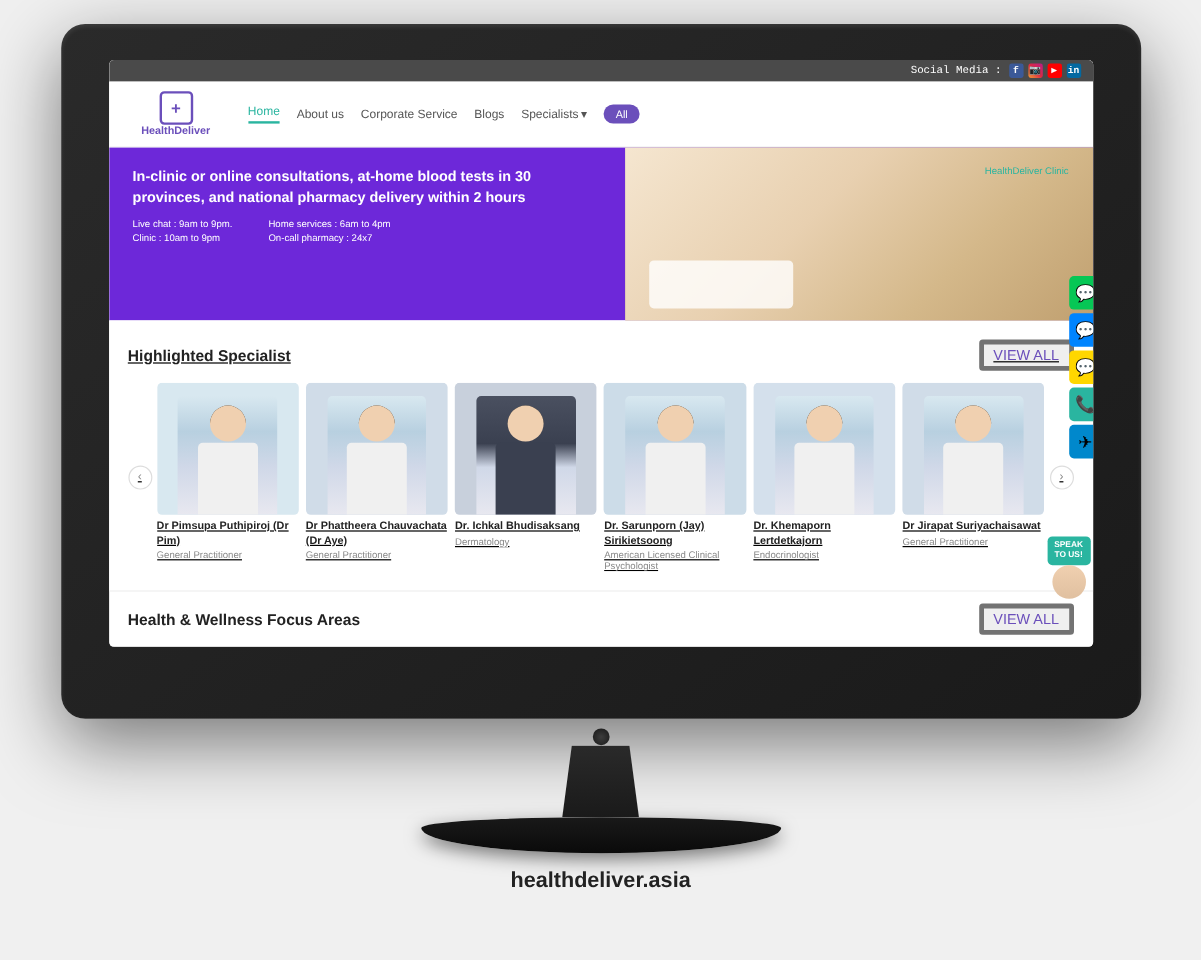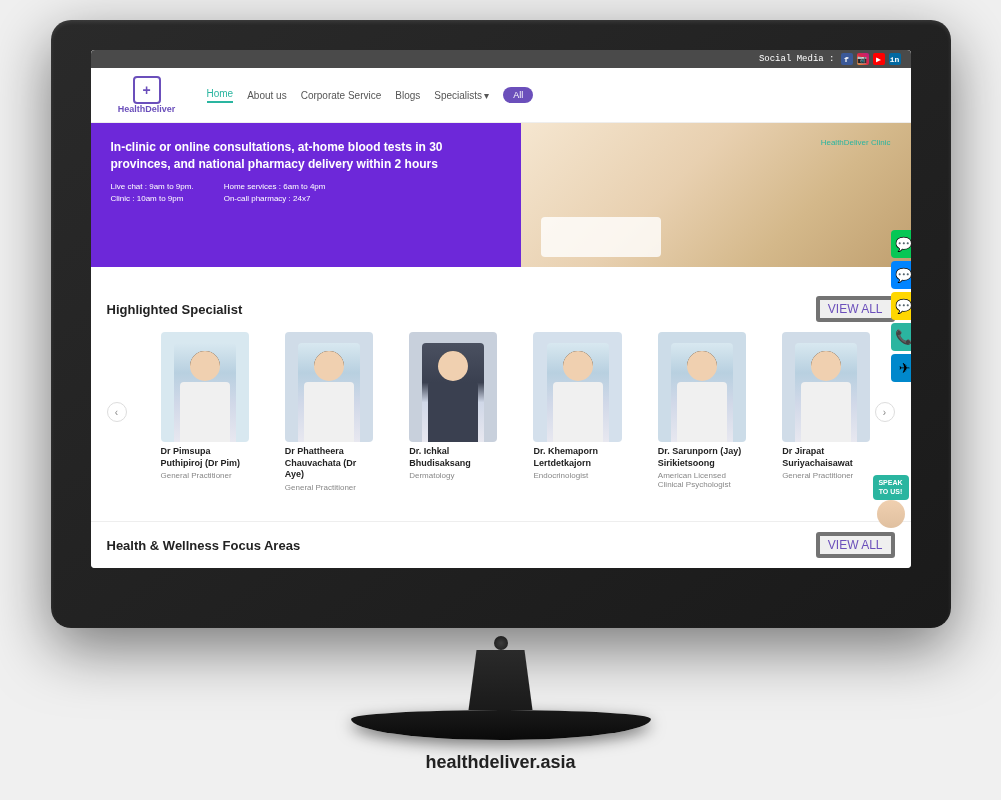--- a/index.html
+++ b/index.html
@@ -294,22 +294,23 @@
       position: absolute;
       top: 15px;
       right: 20px;
       font-size: 8px;
       color: #2ab5a0;
       font-weight: normal;
     }
 
     
     .specialists-section {
-      padding: 29px 16px;
+      padding: 16px 16px;
       background: #fff;
+      text-decoration: underline;
     }
 
     .section-header {
       display: flex;
       justify-content: space-between;
       align-items: center;
       margin-bottom: 10px;
     }
 
     .section-title {
@@ -352,21 +353,20 @@
       display: flex;
       gap: 6px;
       flex: 1;
       overflow: hidden;
     }
 
     .specialist-card {
       flex: 1;
       min-width: 0;
       text-align: left;
-      margin-left: 30px;
     }
 
     .specialist-photo {
       width: 100%;
       height: 110px;
       background: #e8e8e8;
       border-radius: 4px;
       overflow: hidden;
       margin-bottom: 4px;
       display: flex;
@@ -612,41 +612,41 @@
                     <div class="doctor-hair" style="background:#1a1a1a;"></div>
                     <div class="doctor-head"></div>
                     <div class="doctor-coat" style="background:#3a4050;"></div>
                   </div>
                 </div>
                 <div class="specialist-name">Dr. Ichkal Bhudisaksang</div>
                 <div class="specialist-specialty">Dermatology</div>
               </div>
 
               <div class="specialist-card">
+                <div class="specialist-photo" style="background:#ccdce8;">
+                  <div class="doctor-figure">
+                    <div class="doctor-hair"></div>
+                    <div class="doctor-head"></div>
+                    <div class="doctor-coat"></div>
+                  </div>
+                </div>
+                <div class="specialist-name">Dr. Sarunporn (Jay) Sirikietsoong</div>
+                <div class="specialist-specialty">American Licensed Clinical Psychologist</div>
+              </div>
+
+              <div class="specialist-card">
                 <div class="specialist-photo" style="background:#d4e0ec;">
                   <div class="doctor-figure">
                     <div class="doctor-hair"></div>
                     <div class="doctor-head"></div>
                     <div class="doctor-coat"></div>
                   </div>
                 </div>
                 <div class="specialist-name">Dr. Khemaporn Lertdetkajorn</div>
                 <div class="specialist-specialty">Endocrinologist</div>
-              </div>
-
-              <div class="specialist-card">
-                <div class="specialist-photo" style="background:#ccdce8;">
-                  <div class="doctor-figure">
-                    <div class="doctor-hair"></div>
-                    <div class="doctor-head"></div>
-                    <div class="doctor-coat"></div>
-                  </div>
-                </div>
-                <div class="specialist-name">Dr. Sarunporn (Jay) Sirikietsoong</div>
-                <div class="specialist-specialty">American Licensed Clinical Psychologist</div>
               </div>
 
               <div class="specialist-card">
                 <div class="specialist-photo" style="background:#d0dce8;">
                   <div class="doctor-figure">
                     <div class="doctor-hair"></div>
                     <div class="doctor-head"></div>
                     <div class="doctor-coat"></div>
                   </div>
                 </div>

